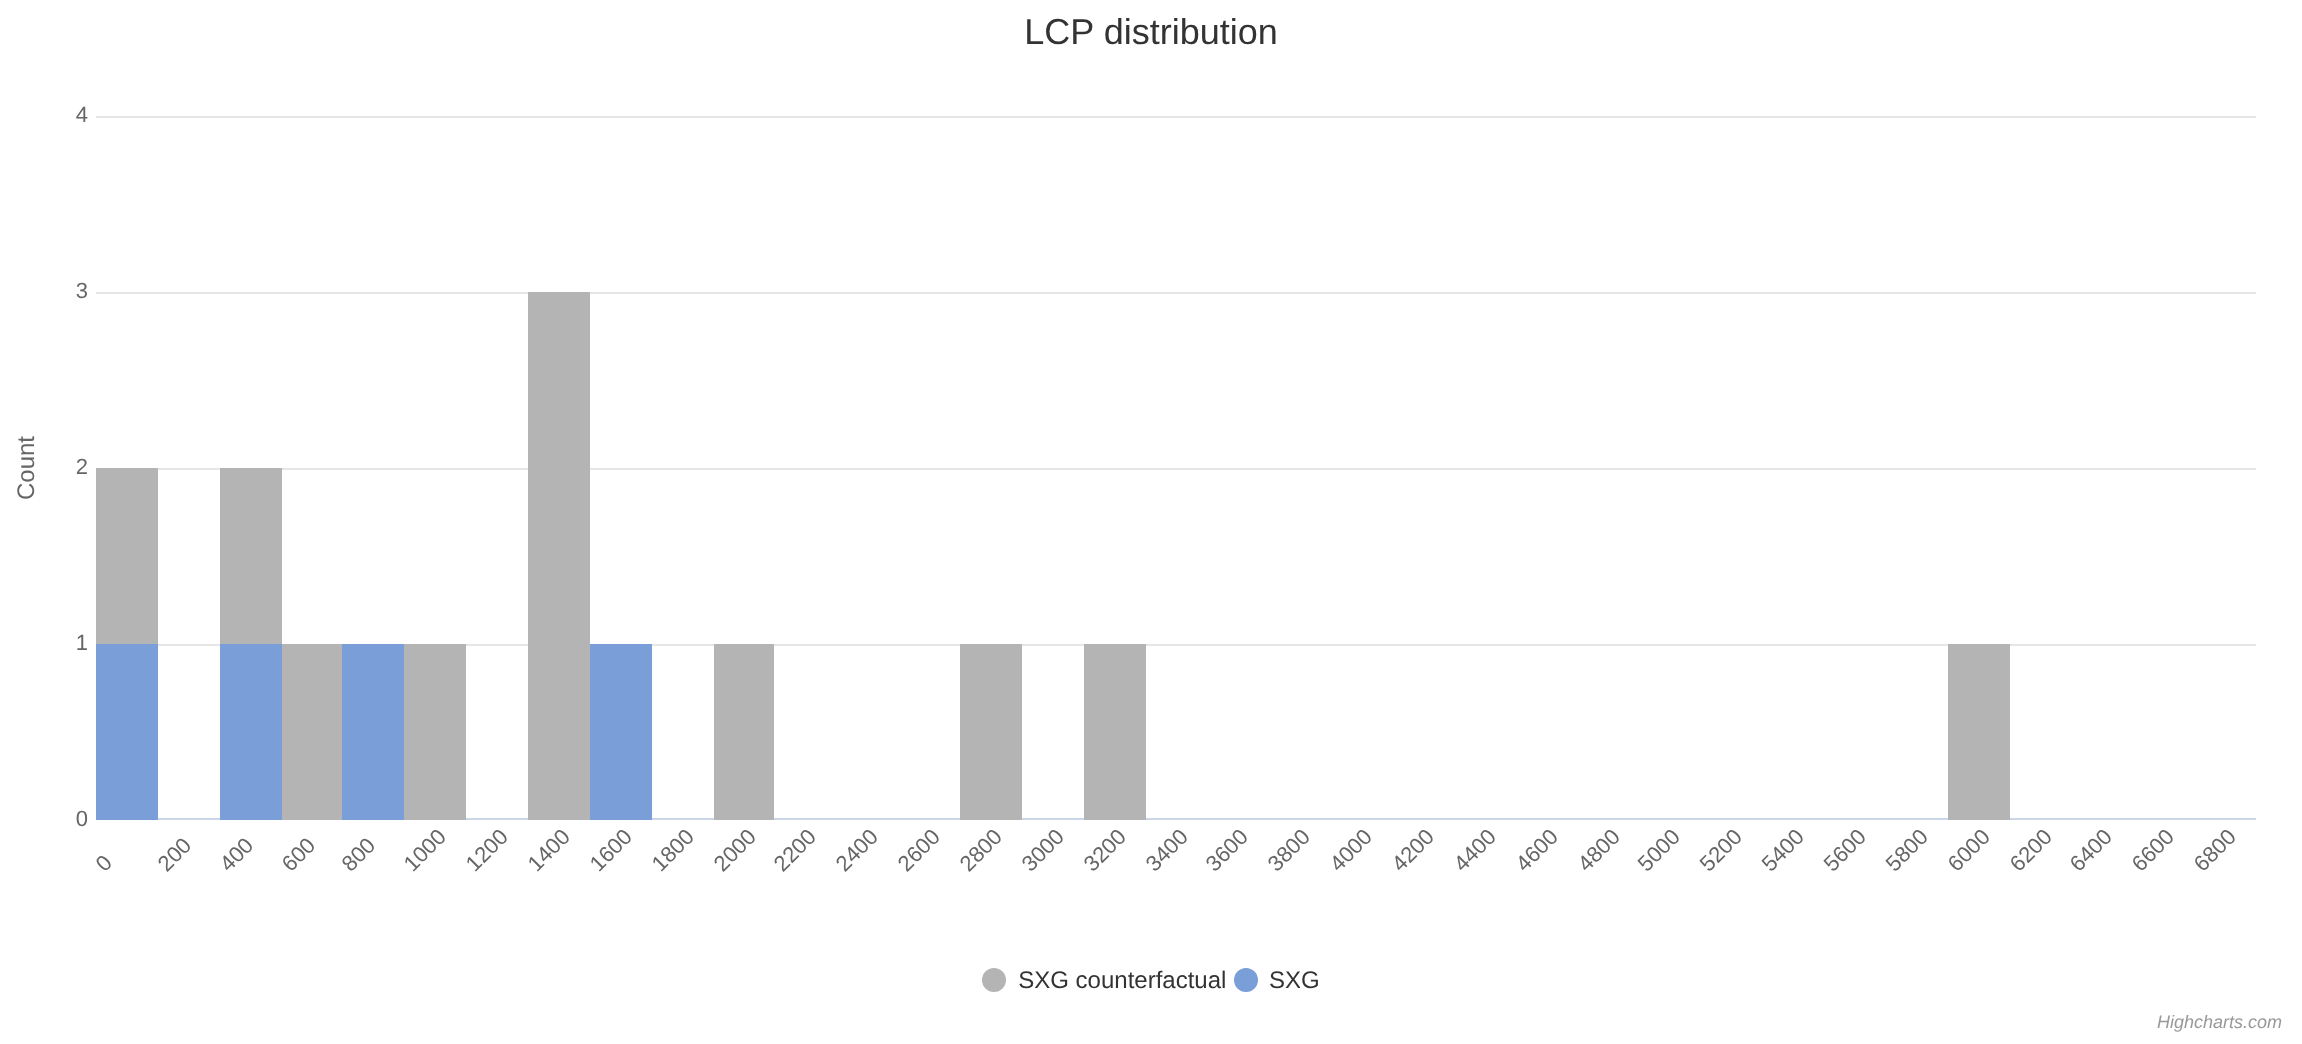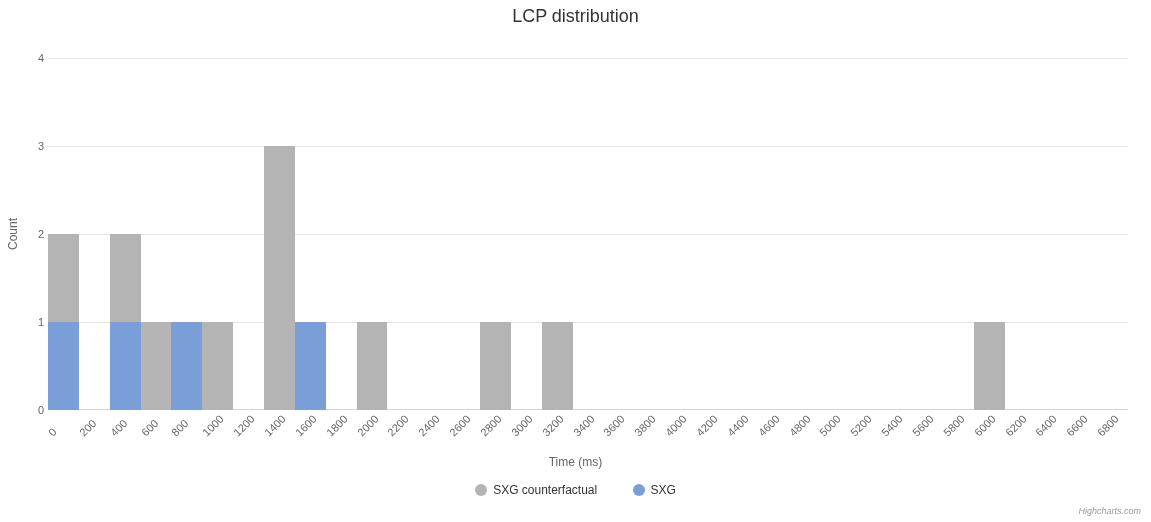--- a/index.html
+++ b/index.html
@@ -107,21 +107,21 @@
     left: 0;
     width: 100%;
     top: 483px;
     text-align: center;
     font-size: 12px;
     color: #333;
   }
   .legend-item {
     display: inline-flex;
     align-items: center;
-    margin: 0 16px;
+    margin: 0 0;
     cursor: pointer;
   }
   .legend-swatch {
     width: 12px;
     height: 12px;
     border-radius: 6px;
     margin-right: 6px;
     display: inline-block;
   }
   .credit {
@@ -196,21 +196,20 @@
       <div class="xtick" style="left: 831.143px; top: 18px;">5400</div>
       <div class="xtick" style="left: 862px; top: 18px;">5600</div>
       <div class="xtick" style="left: 892.857px; top: 18px;">5800</div>
       <div class="xtick" style="left: 923.714px; top: 18px;">6000</div>
       <div class="xtick" style="left: 954.571px; top: 18px;">6200</div>
       <div class="xtick" style="left: 985.429px; top: 18px;">6400</div>
       <div class="xtick" style="left: 1016.29px; top: 18px;">6600</div>
       <div class="xtick" style="left: 1047.14px; top: 18px;">6800</div>
     </div>
 
-  <div class="xlabel">Time (ms)</div>
 
   <div class="legend">
     <span class="legend-item">
       <span class="legend-swatch" style="background:#b4b4b4"></span>
       <span>SXG counterfactual</span>
     </span>
     <span class="legend-item">
       <span class="legend-swatch" style="background:#7a9ed7"></span>
       <span>SXG</span>
     </span>

